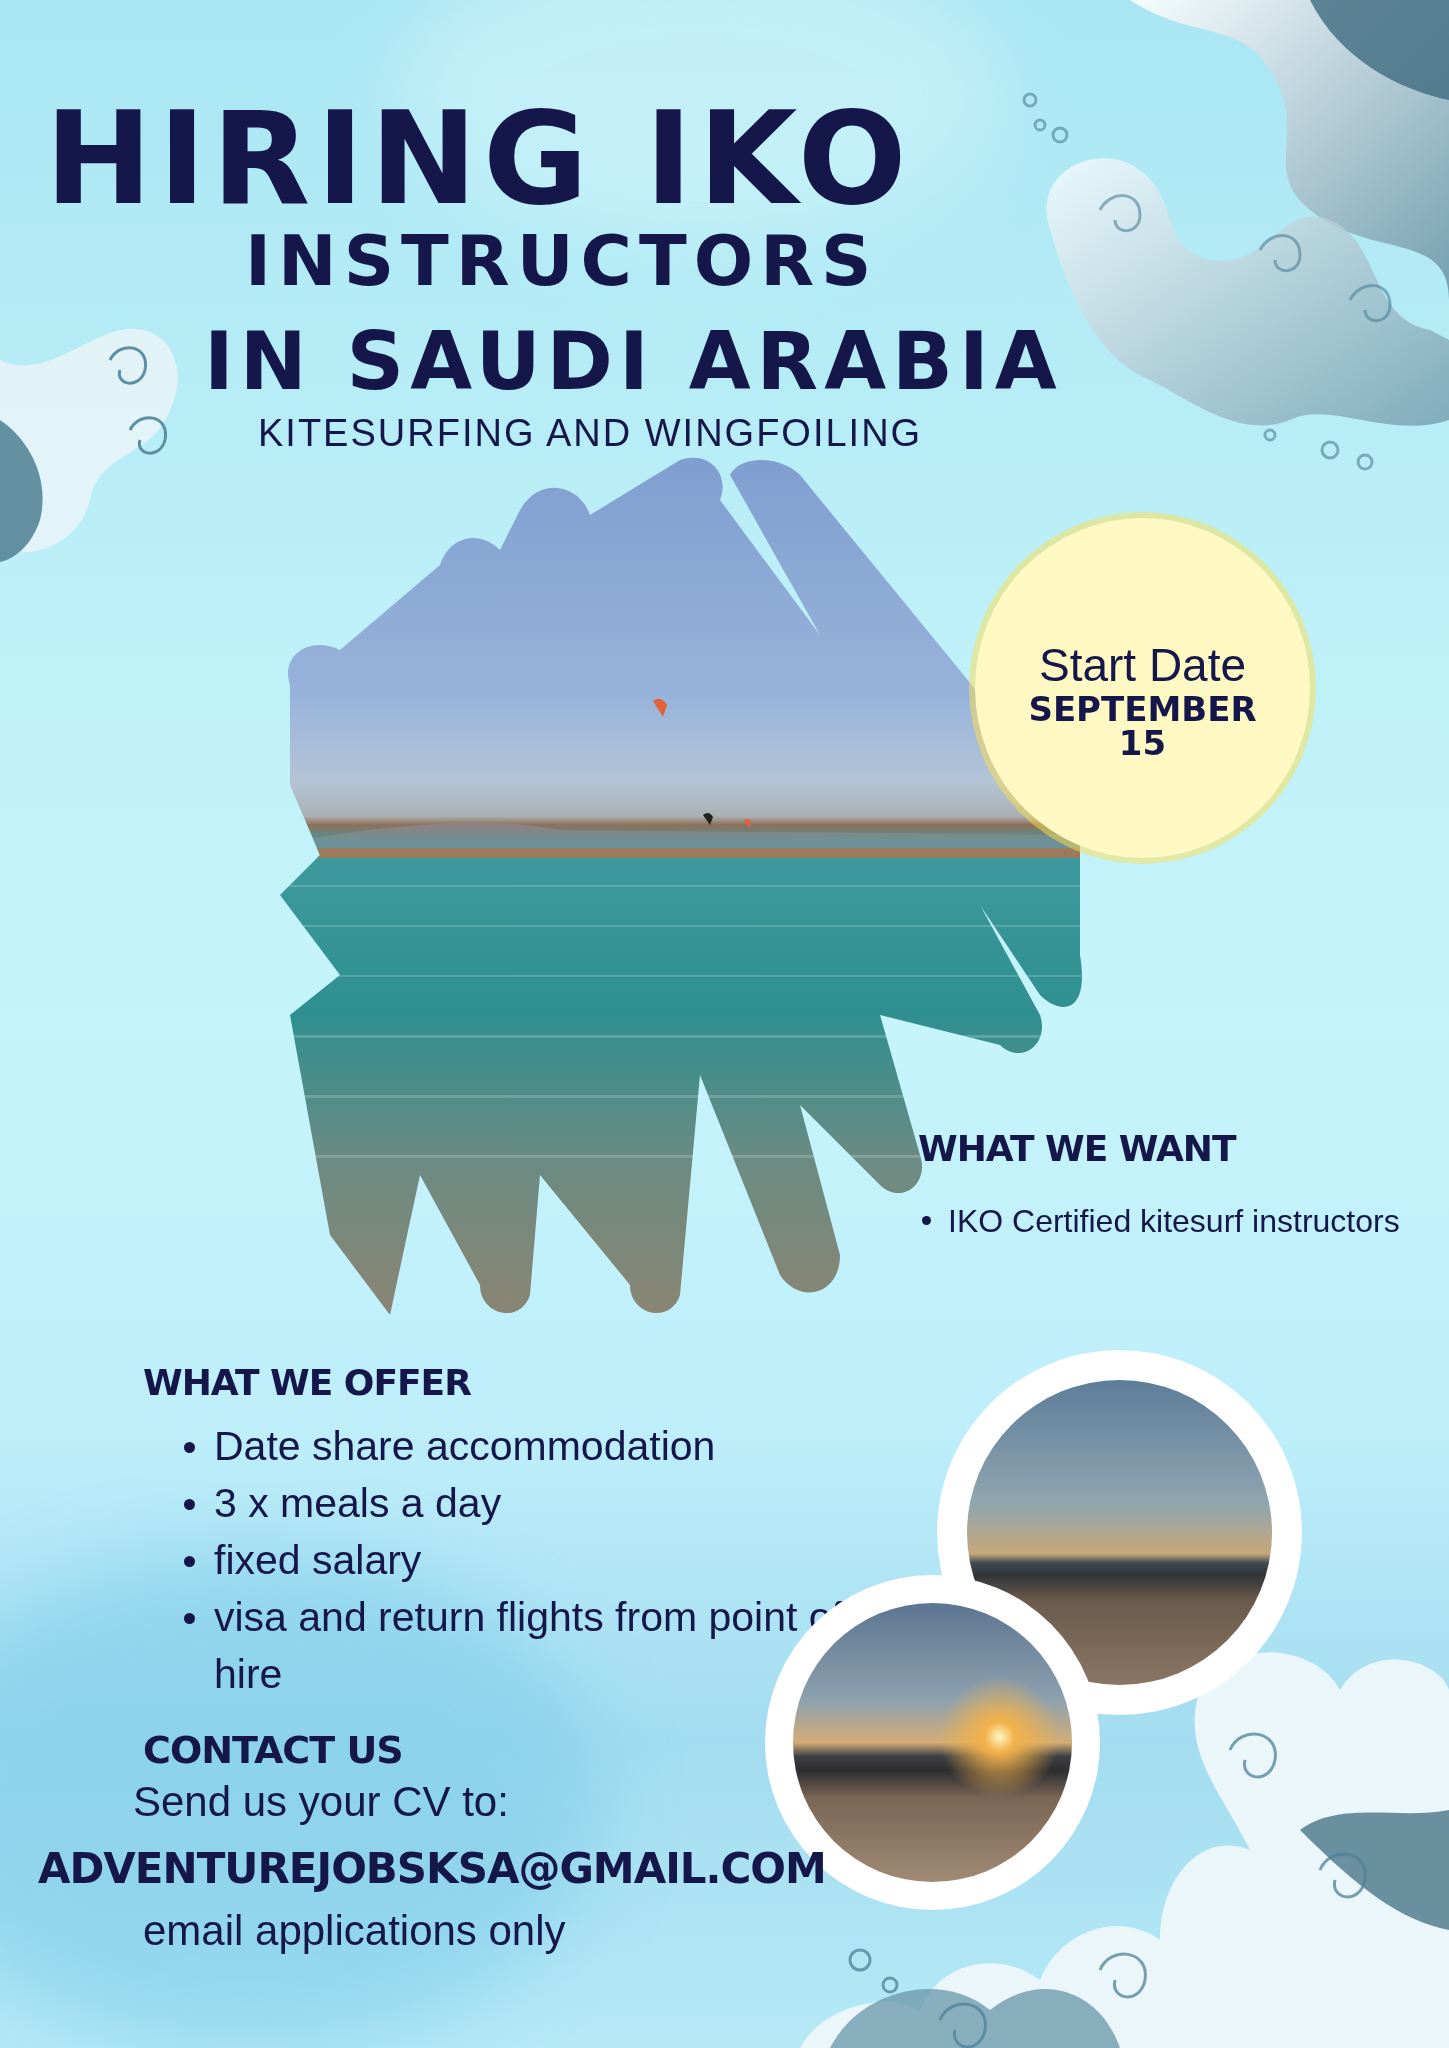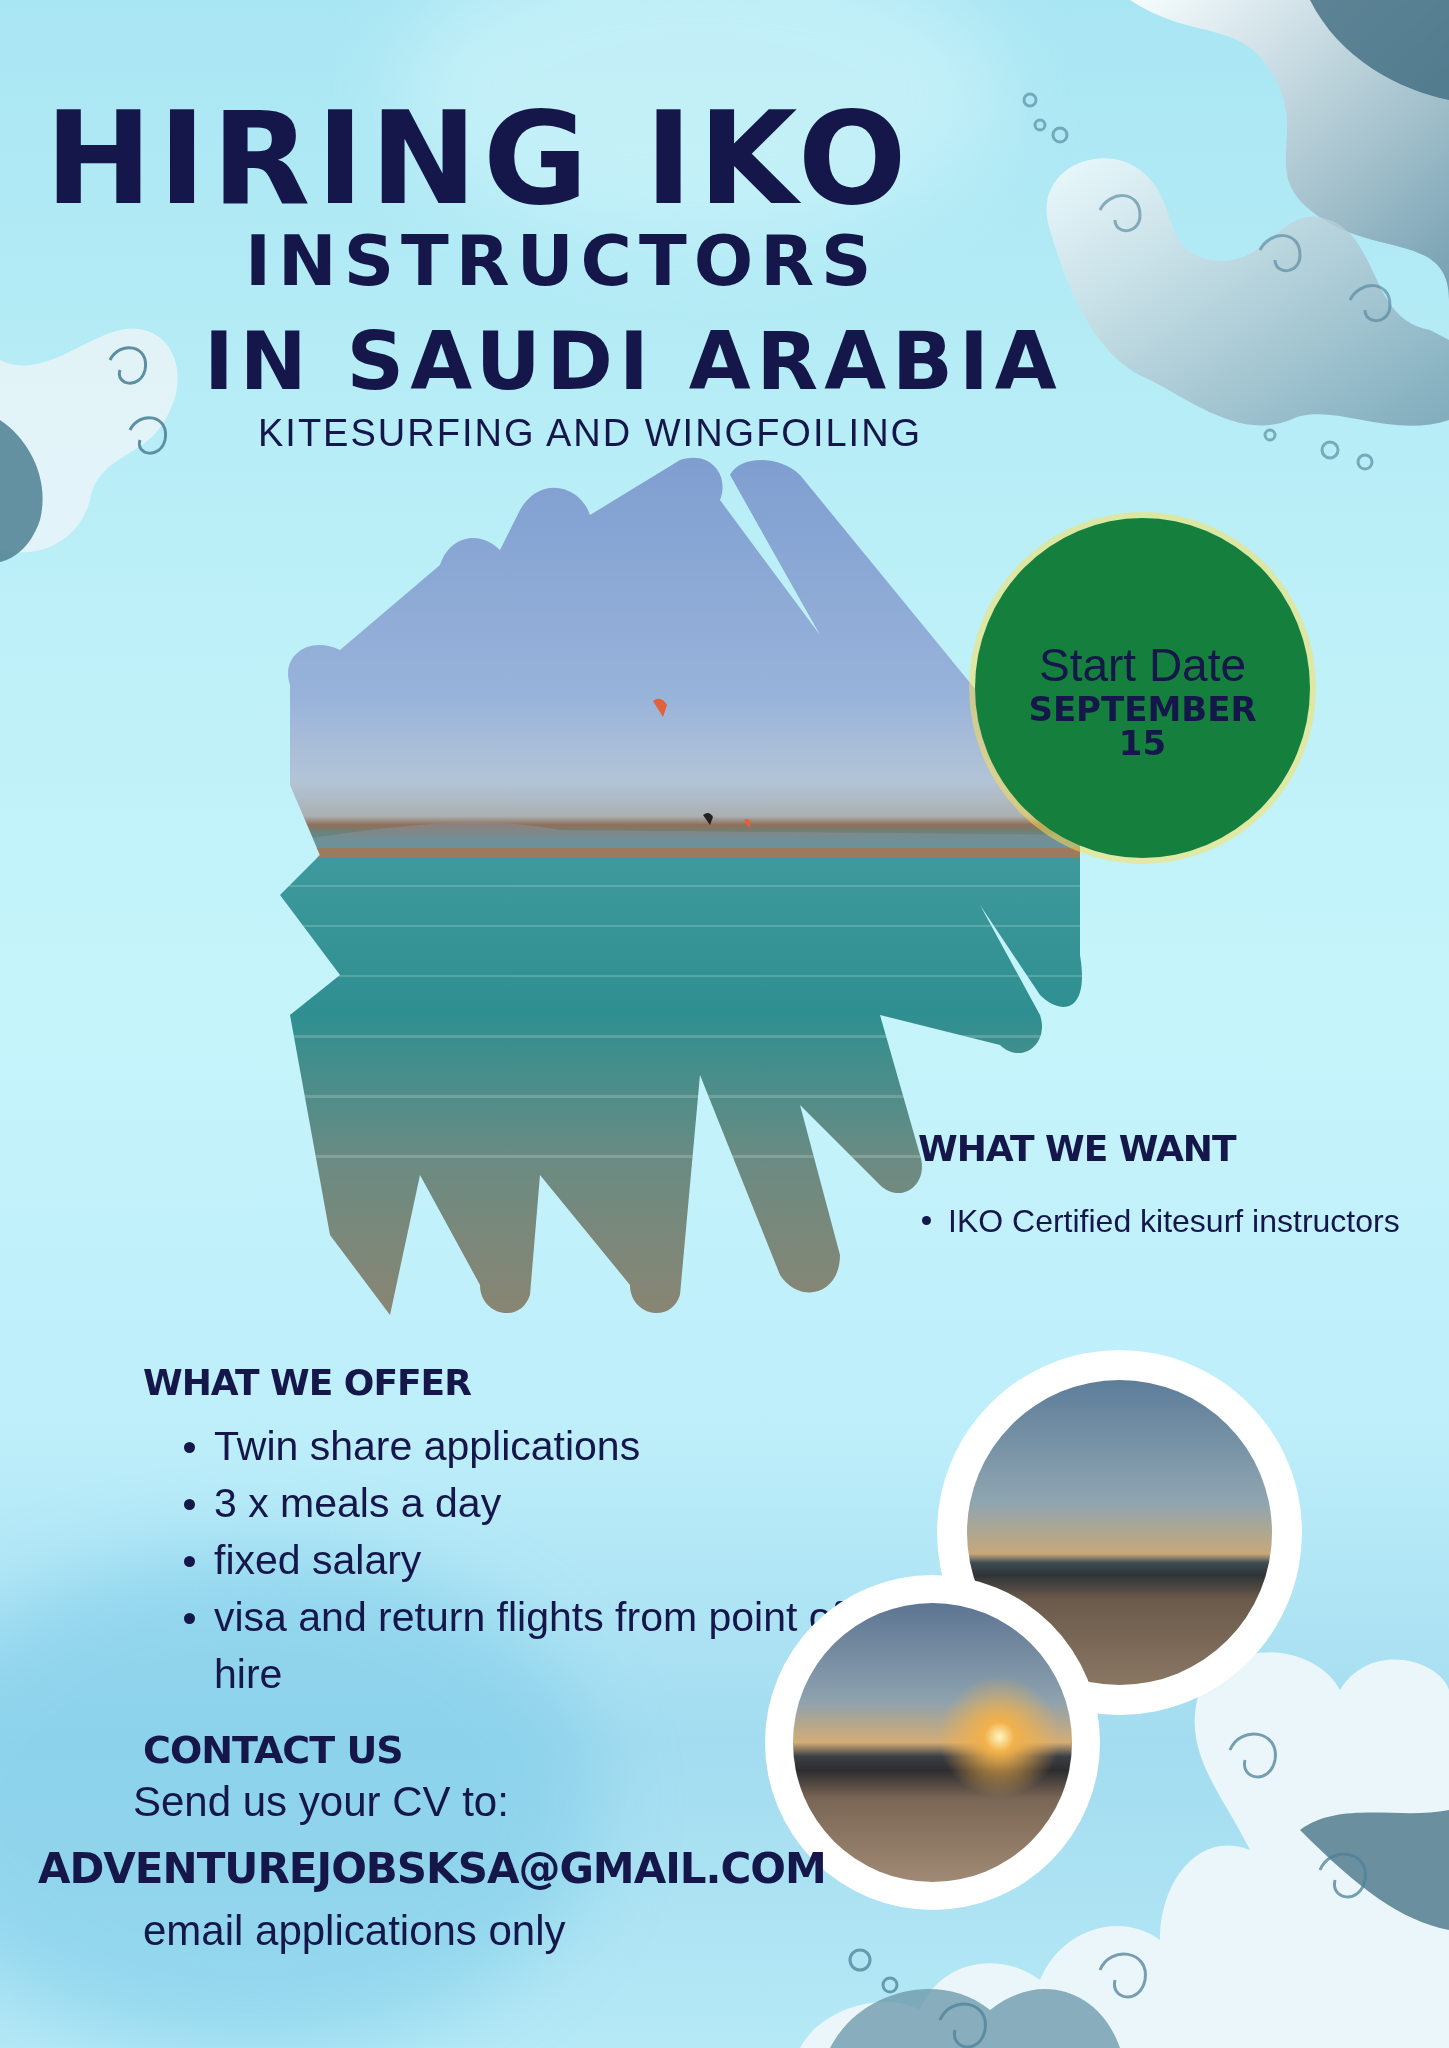--- a/index.html
+++ b/index.html
@@ -9,21 +9,21 @@
   .wash{position:absolute;border-radius:50%;filter:blur(40px);opacity:.55;}
   .title-1{position:absolute;left:45px;top:95px;font-size:128px;font-weight:900;letter-spacing:6px;
     font-family:"DejaVu Sans","Liberation Sans",sans-serif;line-height:1;}
   .title-2{position:absolute;left:245px;top:226px;font-size:70px;font-weight:900;letter-spacing:7px;
     font-family:"DejaVu Sans",sans-serif;line-height:1;}
   .title-3{position:absolute;left:172px;top:322px;font-size:80px;font-weight:900;letter-spacing:6px;
     font-family:"DejaVu Sans",sans-serif;line-height:1;margin-left:32px;}
   .subtitle{position:absolute;left:258px;top:412px;font-size:38px;letter-spacing:2px;font-weight:400;}
   .photo{position:absolute;left:280px;top:455px;width:820px;height:860px;}
   .badge{position:absolute;left:975px;top:518px;width:335px;height:340px;border-radius:50%;
-    background:#15803d;box-shadow:0 0 0 6px rgba(253,223,79,.5);text-align:center;}
+    background:#fef9c3;box-shadow:0 0 0 6px rgba(253,223,79,.5);text-align:center;}
   .badge .l1{margin-top:120px;font-size:46px;font-weight:400;}
   .badge .l2{font-size:34px;font-weight:900;line-height:1;font-family:"DejaVu Sans",sans-serif;}
   .h{position:absolute;font-weight:900;font-family:"DejaVu Sans",sans-serif;letter-spacing:-1px;}
   ul{margin:0;padding:0;list-style:none;position:absolute;}
   li{position:relative;padding-left:34px;}
   li::before{content:"";position:absolute;left:6px;width:11px;height:11px;border-radius:50%;background:#15174a;}
   .want-list{left:918px;top:1200px;font-size:32px;line-height:42px;}
   .want-list li::before{top:16px;width:9px;height:9px;left:4px;}
   .want-list li{padding-left:30px;}
   .offer-list{left:178px;top:1418px;font-size:41px;line-height:57px;width:730px;}
@@ -136,21 +136,21 @@
   <div class="l2">15</div>
 </div>
 
 <div class="h" style="left:918px;top:1128px;font-size:36px;">WHAT WE WANT</div>
 <ul class="want-list">
   <li>IKO Certified kitesurf instructors</li>
 </ul>
 
 <div class="h" style="left:143px;top:1362px;font-size:36px;">WHAT WE OFFER</div>
 <ul class="offer-list">
-  <li>Twin share applications</li>
+  <li>Date share accommodation</li>
   <li>3 x meals a day</li>
   <li>fixed salary</li>
   <li>visa and return flights from point of hire</li>
 </ul>
 
 <div class="circle" style="left:937px;top:1350px;width:365px;height:365px;">
   <div class="img" style="left:30px;top:30px;width:305px;height:305px;background:linear-gradient(180deg,#5d7d9a 0%,#8fa5b0 40%,#c6a87a 57%,#3d4a52 60%,#2f3438 64%,#6b5a4b 72%,#8a7663 100%);"></div>
 </div>
 <div class="circle" style="left:765px;top:1575px;width:335px;height:335px;">
   <div class="img" style="left:28px;top:28px;width:279px;height:279px;background:radial-gradient(circle at 74% 48%,#fff6c0 0,#f2b14a 6%,rgba(224,160,80,.0) 24%),linear-gradient(180deg,#5c7592 0%,#8da1ae 35%,#d3ad75 50%,#3b3f46 55%,#2d2d30 60%,#7a6655 70%,#a08a74 100%);"></div>

